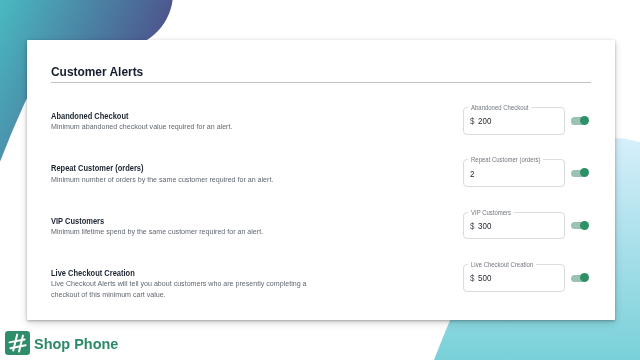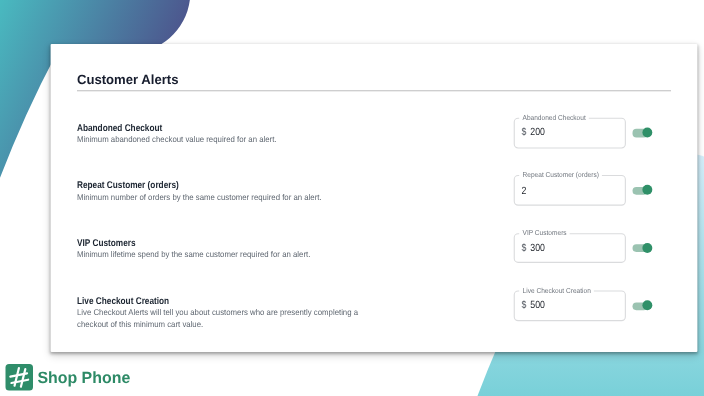--- a/index.html
+++ b/index.html
@@ -3,26 +3,26 @@
 <meta charset="utf-8">
 <style>
   html,body{margin:0;padding:0;}
   body{width:640px;height:360px;overflow:hidden;background:#fff;
        font-family:"Liberation Sans",sans-serif;-webkit-font-smoothing:antialiased;}
   #stage{position:relative;width:640px;height:360px;overflow:hidden;background:#ffffff;
          will-change:transform;transform:translateZ(0);}
 
   .bgsvg{position:absolute;inset:0;width:640px;height:360px;}
   .card{position:absolute;left:26.5px;top:39.5px;width:588px;height:280.5px;
-        background:#fff;border-radius:1px;box-shadow:0 1px 3px rgba(0,0,0,0.30),0 3px 8px rgba(0,0,0,0.14);margin-left:19px;}
+        background:#fff;border-radius:1px;box-shadow:0 1px 3px rgba(0,0,0,0.30),0 3px 8px rgba(0,0,0,0.14);}
   .card-inner{position:absolute;left:24px;top:24px;right:24px;}
   .title{position:absolute;left:0;top:0;font-size:12.1px;font-weight:700;color:#171d2e;
          line-height:16px;transform:scaleX(0.985);transform-origin:left center;white-space:nowrap;}
   .divider{position:absolute;left:0;top:18px;right:0;height:1px;background:#c2c2c4;}
-  .rows{position:absolute;left:24px;top:71.4px;right:35px;}
+  .rows{position:absolute;left:24px;top:71.4px;right:20px;}
   .row{position:relative;height:52.4px;}
   .rowtext{position:absolute;left:0;top:0;width:277px;}
   .sec-title{font-size:8.9px;font-weight:700;color:#1b2430;line-height:10px;
              transform:scaleX(0.845);transform-origin:left center;white-space:nowrap;}
   .sec-desc{font-size:7.55px;color:#5f6771;line-height:10.4px;margin-top:1.3px;
             transform:scaleX(0.94);transform-origin:left top;}
   .ctrl{position:absolute;right:0;top:-3.9px;display:flex;align-items:center;}
   .tf{position:relative;width:102px;height:27.5px;box-sizing:border-box;
       border:1px solid #dadbdd;border-radius:4px;background:#fff;}
   .tf .notch{position:absolute;left:4px;top:-5.2px;height:10px;background:#fff;padding:0 3.3px;

